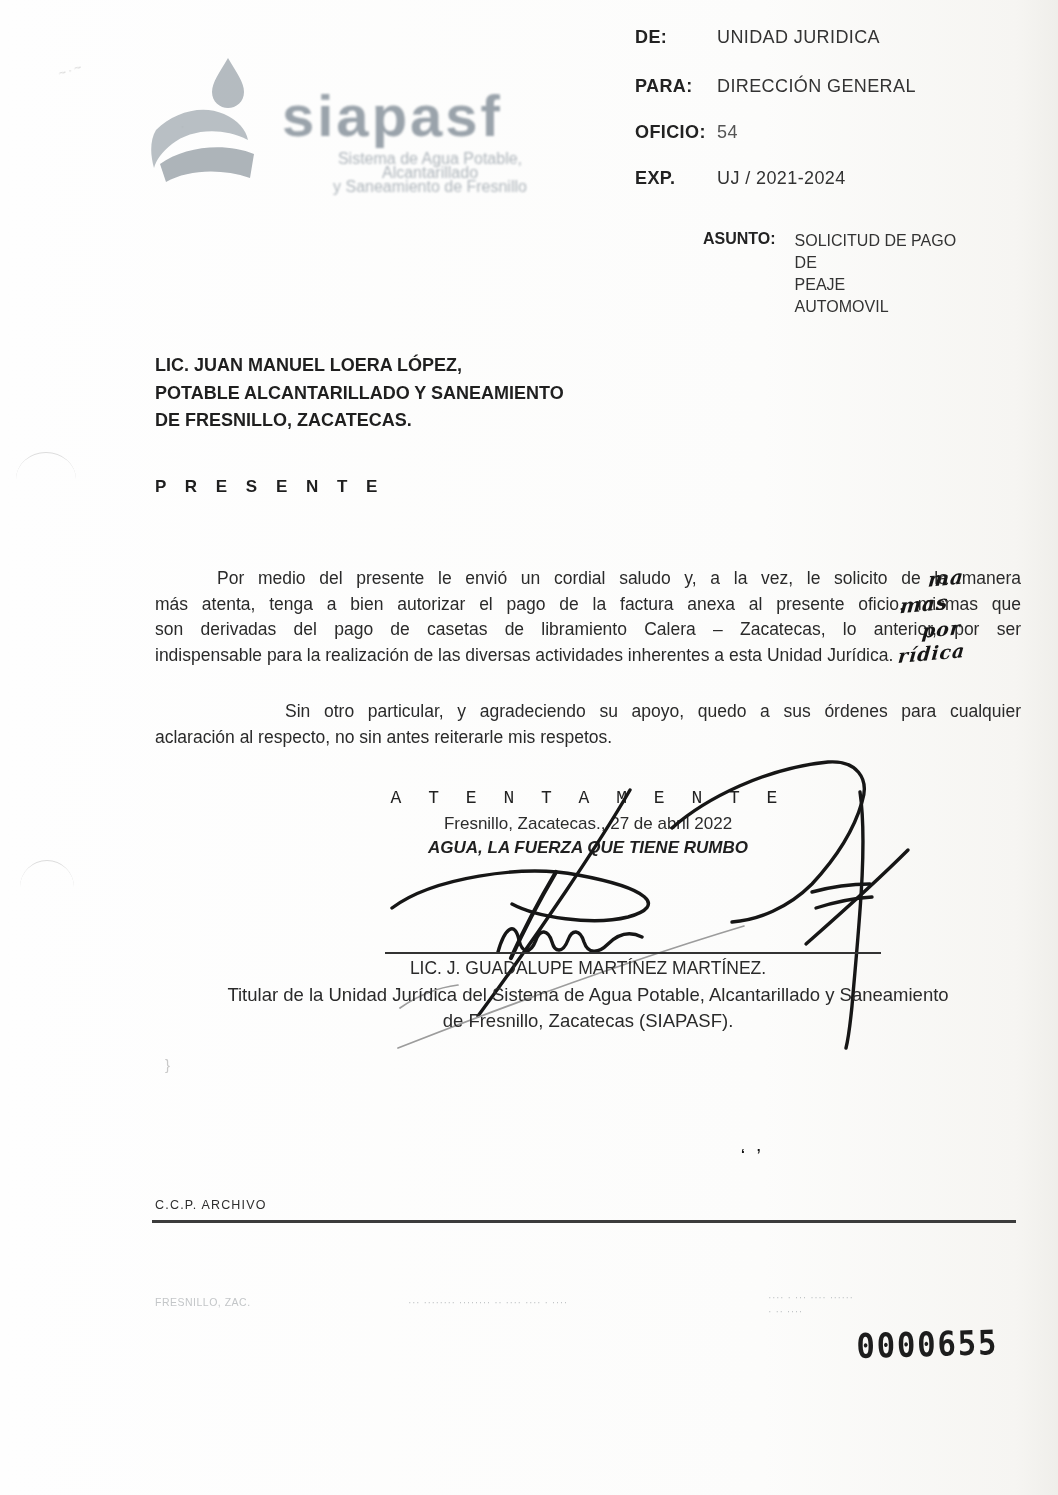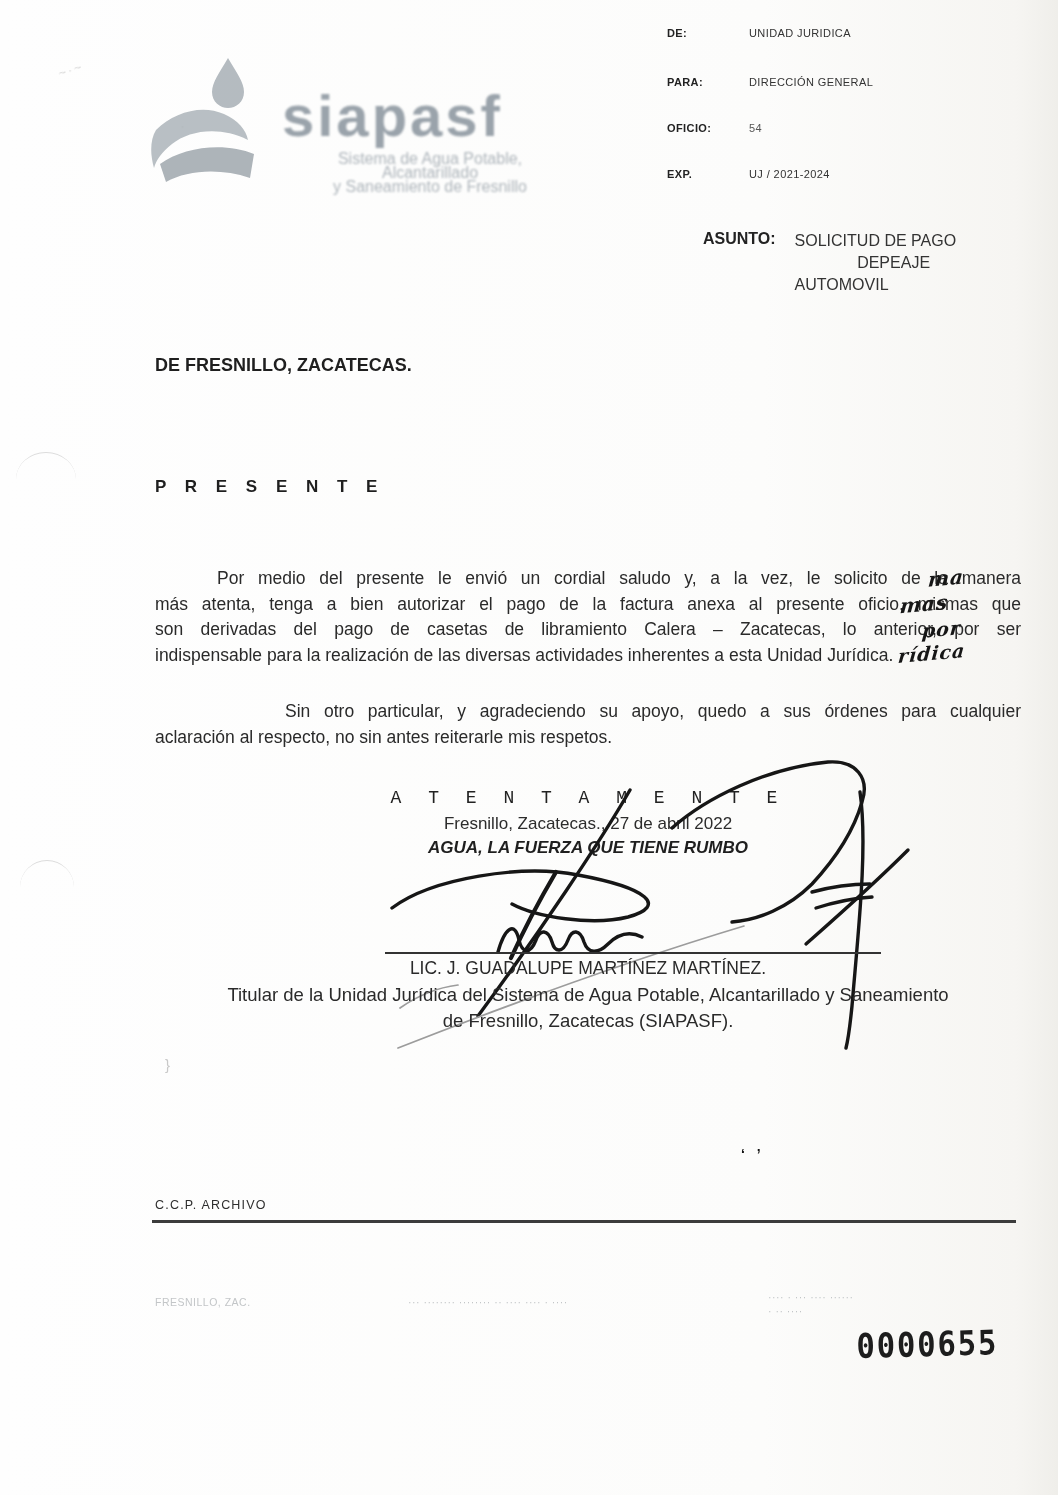--- a/index.html
+++ b/index.html
@@ -12,27 +12,27 @@
   
   .logo-wrap{left:150px;top:48px;width:430px;height:150px;}
   .logo-art{position:absolute;left:0;top:8px;opacity:.8;filter:blur(.6px);}
   .logo-word{
     position:absolute;left:132px;top:34px;font-size:58px;font-weight:700;letter-spacing:3px;
     color:#9aa3ab;filter:blur(1.1px);font-family:"Liberation Sans",sans-serif;
   }
   .logo-tag{position:absolute;left:150px;top:104px;width:260px;text-align:center;
     font-size:16px;line-height:14px;color:#aeb5bb;filter:blur(.9px);}
   
-  .meta-row{position:absolute;left:667px;display:flex;font-size:11px;letter-spacing:.4px;}
+  .meta-row{position:absolute;left:635px;display:flex;font-size:18px;letter-spacing:.4px;}
   .meta-label{font-weight:700;width:82px;color:#222;}
   .meta-value{color:#333;white-space:nowrap;}
   .asunto{left:703px;top:230px;display:flex;font-size:16px;}
   .asunto-label{font-weight:700;margin-right:19px;color:#222;}
   .asunto-val{width:198px;line-height:22px;color:#333;}
-  .asunto-l2{display:flex;justify-content:center;}
+  .asunto-l2{display:flex;justify-content:flex-start;flex-direction:column;}
   
   .recipient{left:155px;top:352px;font-weight:700;font-size:18px;line-height:27.5px;color:#1f1f1f;}
   .salutation{left:155px;top:477px;font-weight:700;font-size:17px;letter-spacing:7px;color:#1f1f1f;}
   
   .para{left:155px;width:866px;font-size:17.5px;line-height:25.5px;color:#2a2a2a;}
   .p1{top:566px;}
   .p2{top:699px;}
   .jline{text-align:justify;text-align-last:justify;}
   .lline{text-align:left;}
   .ind1{text-indent:62px;}
@@ -122,20 +122,22 @@
       <span style="display:block">SOLICITUD DE PAGO</span>
       <span class="asunto-l2">
         <span>DE</span>
         <span>PEAJE</span>
       </span>
       <span style="display:block">AUTOMOVIL</span>
     </span>
   </div>
 
   <div class="abs recipient">
+    <div>LIC. JUAN MANUEL LOERA LÓPEZ,</div>
+    <div>POTABLE ALCANTARILLADO Y SANEAMIENTO</div>
     <div>DE FRESNILLO, ZACATECAS.</div>
   </div>
   <div class="abs salutation">P R E S E N T E</div>
 
   <div class="abs para p1">
     <div class="jline ind1">Por medio del presente  le envió un cordial saludo y, a la vez, le solicito de la manera</div>
     <div class="jline">más atenta, tenga a bien autorizar el pago de la factura anexa al presente oficio, mismas que</div>
     <div class="jline">son derivadas del pago de casetas de libramiento Calera – Zacatecas, lo anterior, por ser</div>
     <div class="lline">indispensable para la realización de las diversas actividades inherentes a esta Unidad Jurídica.</div>
   </div>

